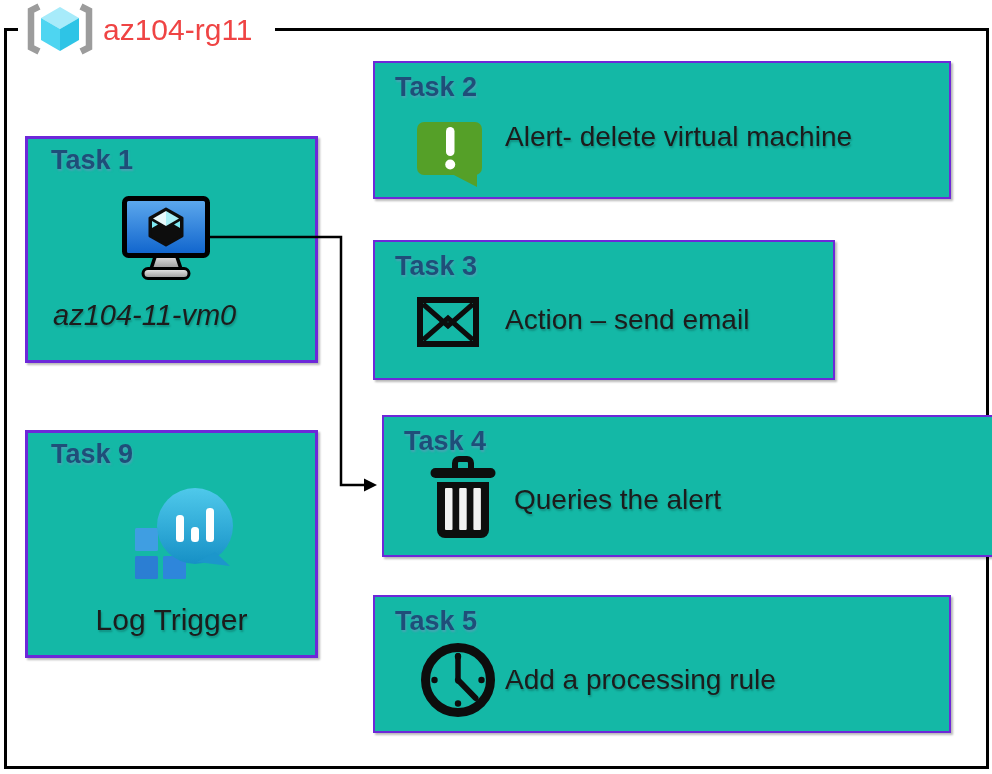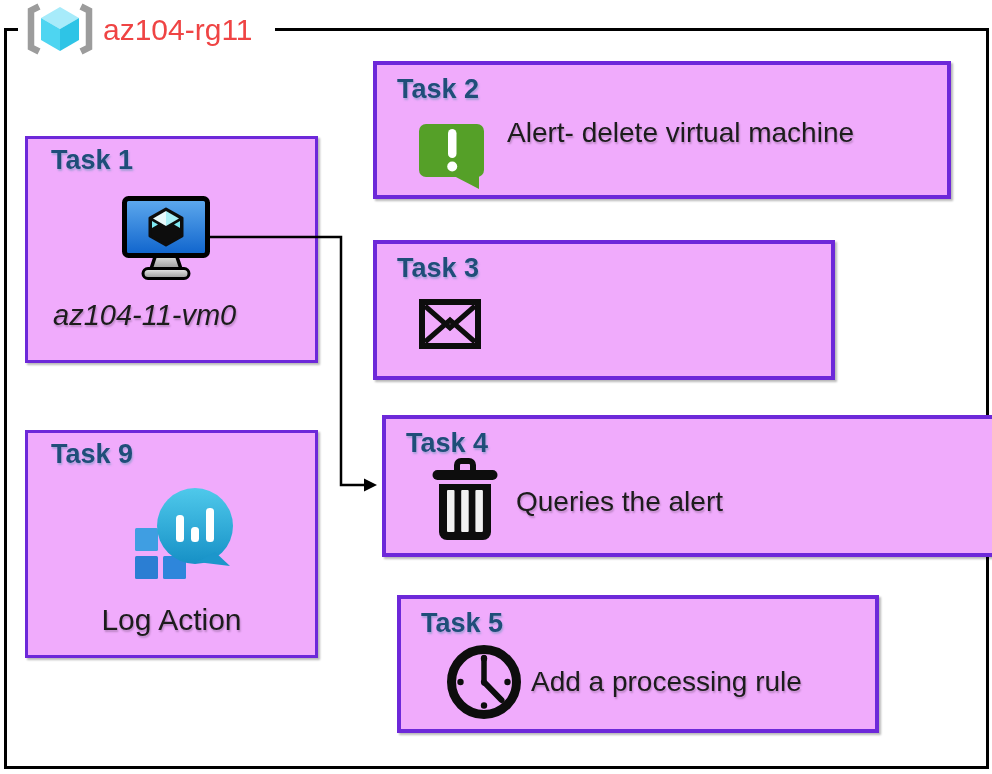--- a/index.html
+++ b/index.html
@@ -16,45 +16,45 @@
     position:absolute; left:18px; top:2px; width:84px; height:54px;
     background:#fff; z-index:3; display:flex; align-items:center; justify-content:center;
   }
   .rg-title {
     position:absolute; left:98px; top:10px; height:40px; line-height:40px;
     background:#fff; z-index:3; padding:0 22px 0 5px;
     font-size:30px; color:#ef4444; white-space:nowrap;
   }
 
   .task-box {
-    position:absolute; background:#f0abfc; border:4px solid #6d28d9;
+    position:absolute; background:#14b8a6; border:2px solid #6d28d9;
     box-shadow:2px 2px 2px rgba(0,0,0,0.28);
   }
   .task-box.left { border-width:3px; }
   #task1 { left:25px; top:136px; width:293px; height:227px; }
   #task6 { left:25px; top:430px; width:293px; height:228px; }
   #task2 { left:373px; top:61px;  width:578px; height:138px; }
   #task3 { left:373px; top:240px; width:462px; height:140px; }
   #task4 { left:382px; top:415px; width:676px; height:142px; }
-  #task5 { left:373px; top:595px; width:482px; height:138px;margin-left:24px; }
+  #task5 { left:373px; top:595px; width:578px; height:138px; }
 
   .task-header {
     position:absolute; font-weight:bold; font-size:27px; color:#1F4E79;
     text-shadow:1px 2px 2px rgba(110,150,190,0.55);
     white-space:nowrap;
   }
   .task-box.left  .task-header { left:23px; top:6px; }
   .task-box.right .task-header { left:20px; top:9px; }
 
   .task-label {
     position:absolute; font-size:28px; color:#1c1c1c; white-space:nowrap;
     text-shadow:1px 2px 2px rgba(0,0,0,0.22);
   }
   .task-box.right .task-label { left:130px; }
-  #task2 .task-label { top:52px; }
+  #task2 .task-label { top:58px; }
   #task3 .task-label { top:62px; }
   #task4 .task-label { top:67px; }
   #task5 .task-label { top:67px; }
 
   #task1 .task-label { left:25px; top:160px; font-size:29px;font-style:italic; }
   #task6 .task-label { left:0; right:0; top:170px; font-size:30px; text-align:center; }
 
   .icon-abs { position:absolute; }
   #task1 .icon-abs { left:94px; top:57px; }
   #task6 .icon-abs { left:103px; top:53px; }
@@ -136,20 +136,21 @@
 
   <div id="task3" class="task-box right">
     <div class="task-header">Task 3</div>
     <div class="icon-abs">
       <svg width="62" height="50" viewBox="0 0 62 50">
         <rect x="3" y="3" width="56" height="44" fill="none" stroke="#0D0D0D" stroke-width="6"></rect>
         <path d="M6,7 L31,29 L56,7" fill="none" stroke="#0D0D0D" stroke-width="5"></path>
         <path d="M6,43 L31,21 L56,43" fill="none" stroke="#0D0D0D" stroke-width="5"></path>
       </svg>
     </div>
+    <div class="task-label">Action – send email</div>
   </div>
 
   <div id="task4" class="task-box right">
     <div class="task-header">Task 4</div>
     <div class="icon-abs">
       <svg width="68" height="88" viewBox="0 0 68 88">
         <path d="M26,16 v-6 a4,4 0 0 1 4,-4 h8 a4,4 0 0 1 4,4 v6" fill="none" stroke="#0D0D0D" stroke-width="6"></path>
         <rect x="1.5" y="15" width="65" height="10" rx="5" fill="#0D0D0D"></rect>
         <path d="M8,29 h52 v48 a8,8 0 0 1 -8,8 h-36 a8,8 0 0 1 -8,-8 z" fill="#0D0D0D"></path>
         <rect x="16" y="35" width="7.5" height="42" rx="1" fill="#F1F1F1"></rect>
@@ -189,16 +190,16 @@
         <rect x="4" y="42" width="23" height="23" rx="1.5" fill="#3F9EE2"></rect>
         <rect x="4" y="70" width="23" height="23" rx="1.5" fill="#2B7ED3"></rect>
         <rect x="32" y="70" width="23" height="23" rx="1.5" fill="#2E86DB"></rect>
         <circle cx="64" cy="40" r="38" fill="url(#lgBubble)"></circle>
         <polygon points="84,66 99,80 66,76" fill="#1C96CB"></polygon>
         <rect x="45" y="29" width="8" height="27" rx="3.5" fill="#fff"></rect>
         <rect x="60" y="41" width="8" height="15" rx="3.5" fill="#fff"></rect>
         <rect x="75" y="22" width="8" height="34" rx="3.5" fill="#fff"></rect>
       </svg>
     </div>
-    <div class="task-label">Log Action</div>
+    <div class="task-label">Log Trigger</div>
   </div>
 
 </div>
 
 </body></html>

